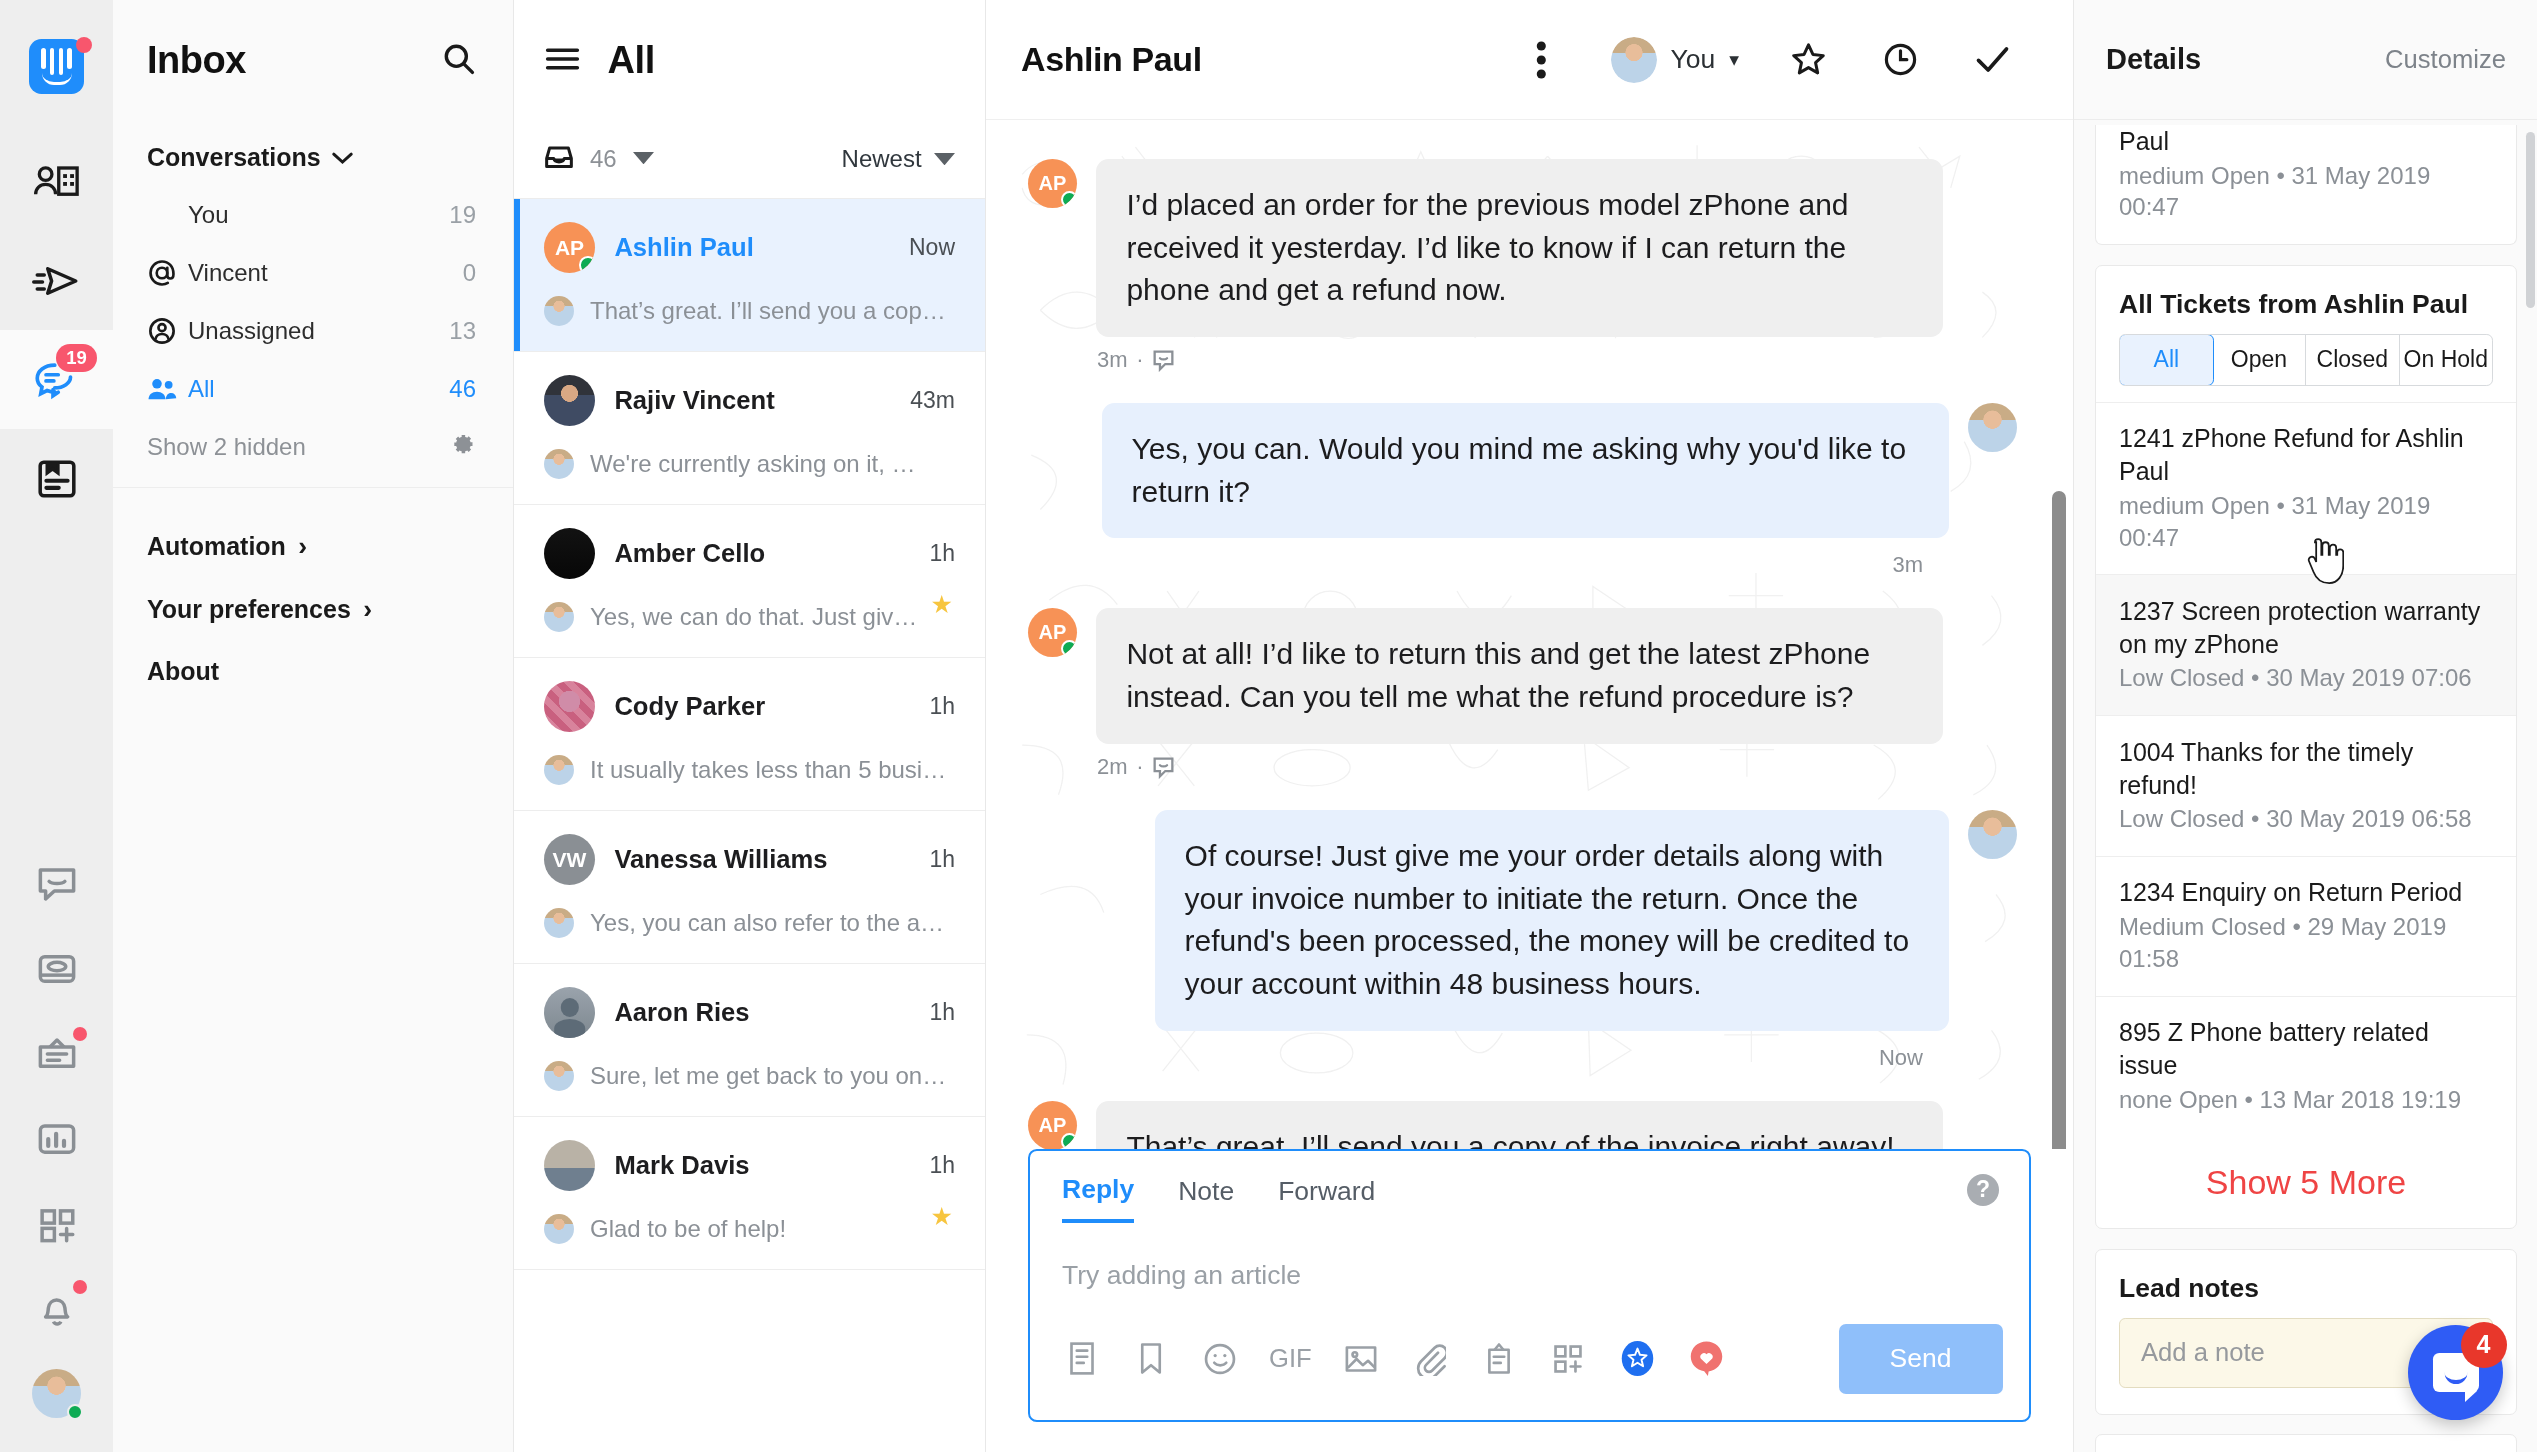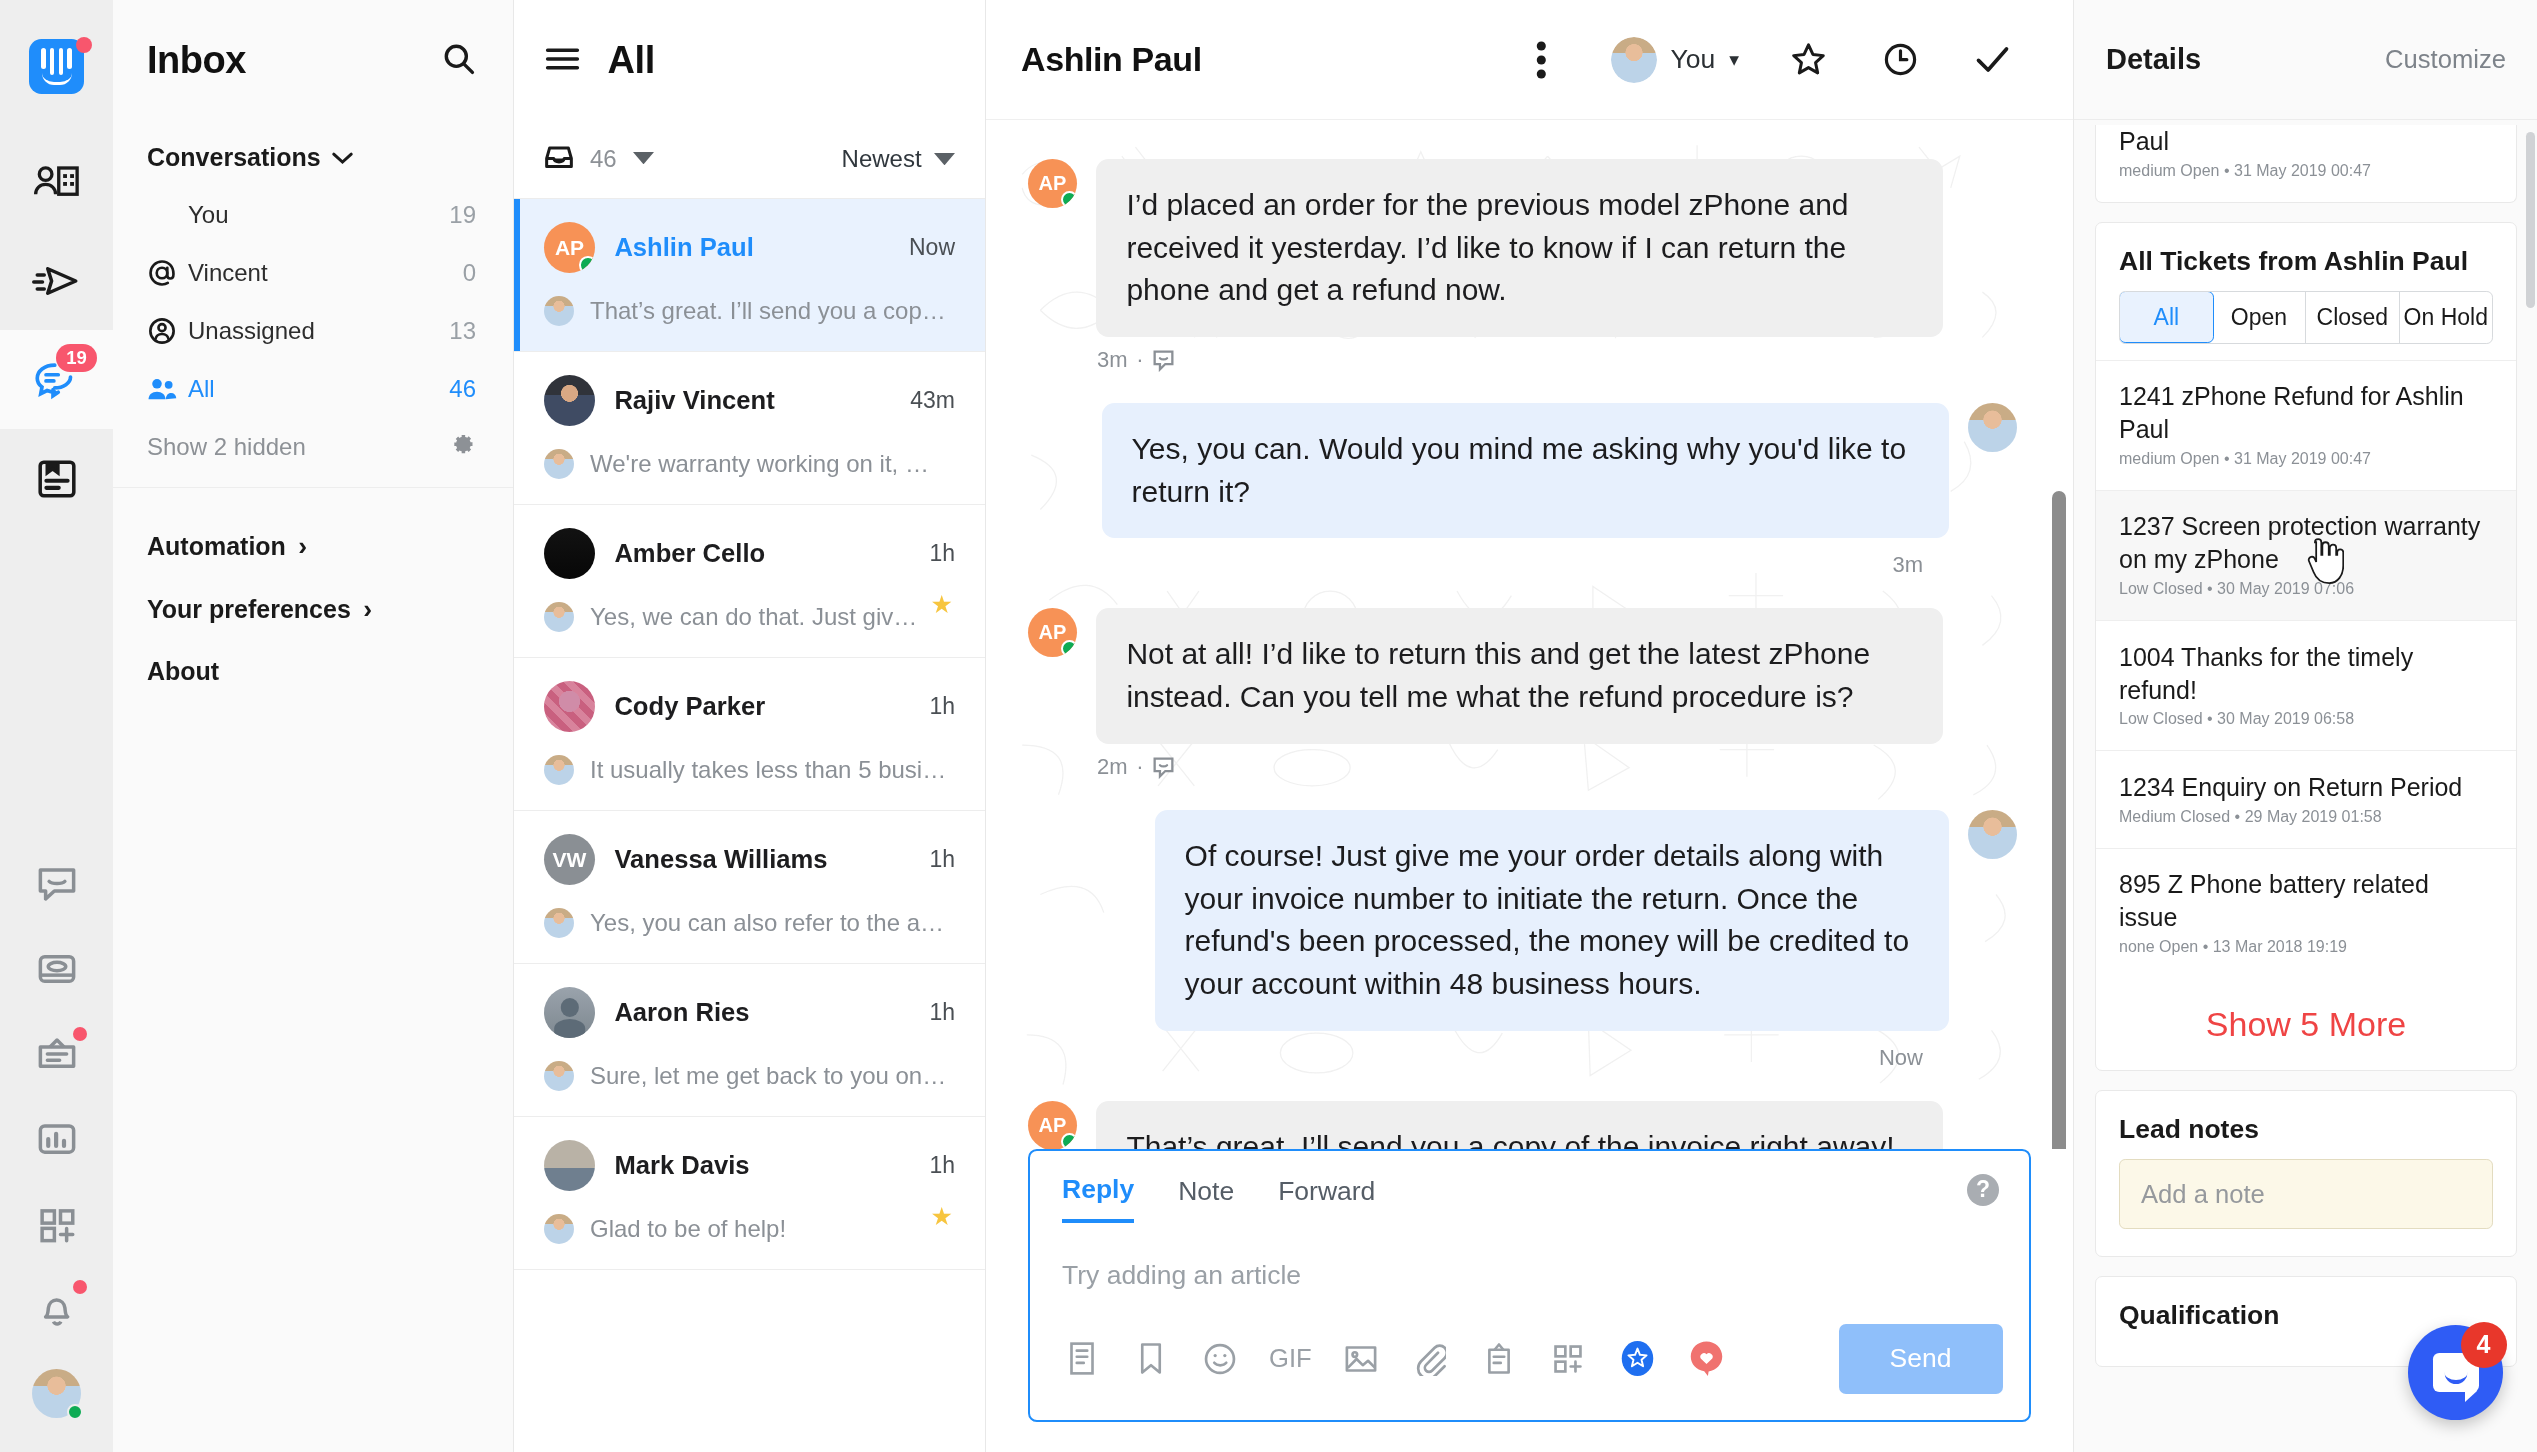--- a/index.html
+++ b/index.html
@@ -138,21 +138,21 @@
            padding:0 32px;flex:0 0 120px;border-bottom:0.9px solid #ececec;background:#fafafa;}
   .dt-title{font-size:29px;font-weight:700;color:#1a1a1a;}
   .dt-custom{font-size:25.6px;color:#7d838a;cursor:pointer;}
   .dt-body{flex:1;overflow:hidden;padding:0 21px 0 21px;}
   .card{background:#fff;border:0.9px solid #e9e9e9;border-radius:7px;margin-bottom:19.4px;}
   .card.top{border-radius:0 0 7px 7px;border-top:none;margin-top:5px;}
   .tk{padding:19.4px 23px 21px 23px;border-bottom:0.9px solid #eee;cursor:pointer;}
   .tk:last-child{border-bottom:none;}
   .tk.hover{background:#f7f7f7;}
   .tk-t{font-size:25px;color:#1a1a1a;line-height:1.32;}
-  .tk-s{font-size:16px;color:#8b9096;line-height:1.32;margin-top:1.8px;}
+  .tk-s{font-size:24px;color:#8b9096;line-height:1.32;margin-top:1.8px;}
   .sec-h{font-size:26.5px;font-weight:700;color:#1a1a1a;padding:23px 23px 14px 23px;}
   .segs{display:flex;margin:0 23px 7px 23px;border:0.9px solid #d7dadd;border-radius:6.2px;overflow:hidden;}
   .seg{flex:1;text-align:center;font-size:23px;padding:11.5px 0;color:#1a1a1a;cursor:pointer;
        border-right:0.9px solid #d7dadd;}
   .seg:last-child{border-right:none;}
   .seg.active{background:#e9f2fe;color:#1f8dfb;border:1.8px solid #1f8dfb;margin:-0.9px;border-radius:6.2px;}
   .showmore{text-align:center;font-size:34px;color:#ef4444;padding:26.5px 0;cursor:pointer;}
   .note-box{margin:0 23px 26.5px 23px;background:#fcf8e8;border:0.9px solid #e3dcc0;border-radius:6.2px;
             padding:19.4px 21px;font-size:25.6px;color:#96999d;cursor:text;}
   .qrow{display:flex;align-items:center;gap:17.6px;padding:8.8px 23px 12.4px 23px;}
@@ -447,21 +447,21 @@
           <div class="ci-av">
               <div class="face2"></div>
             </div>
           <div class="ci-name">Rajiv Vincent</div>
           <div class="ci-time">43m</div>
         </div>
         <div class="ci-prev">
           <div class="pav">
               <div class="face"></div>
             </div>
-          <div class="ptxt">We're warranty working on it, …</div>
+          <div class="ptxt">We're currently asking on it, …</div>
         </div>
       </div>
 
       <div class="ci">
         <div class="ci-row">
           <div class="ci-av">
               <div class="face3"></div>
             </div>
           <div class="ci-name">Amber Cello</div>
           <div class="ci-time">1h</div>

